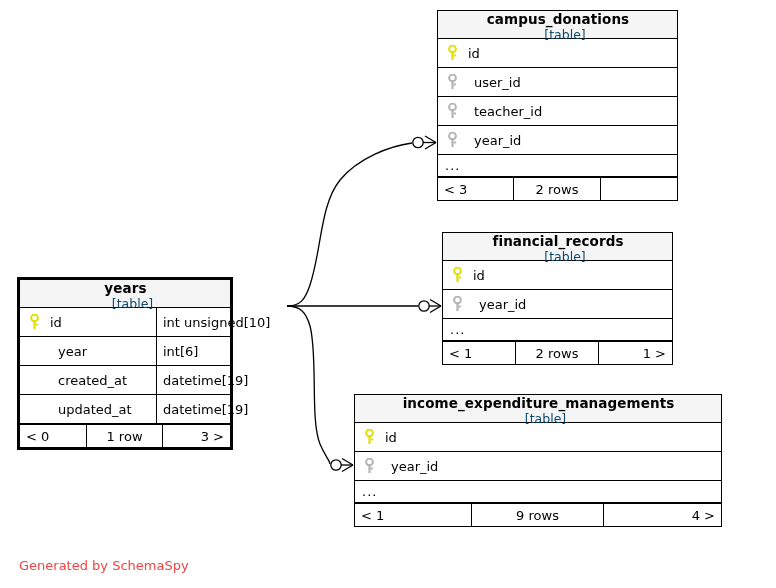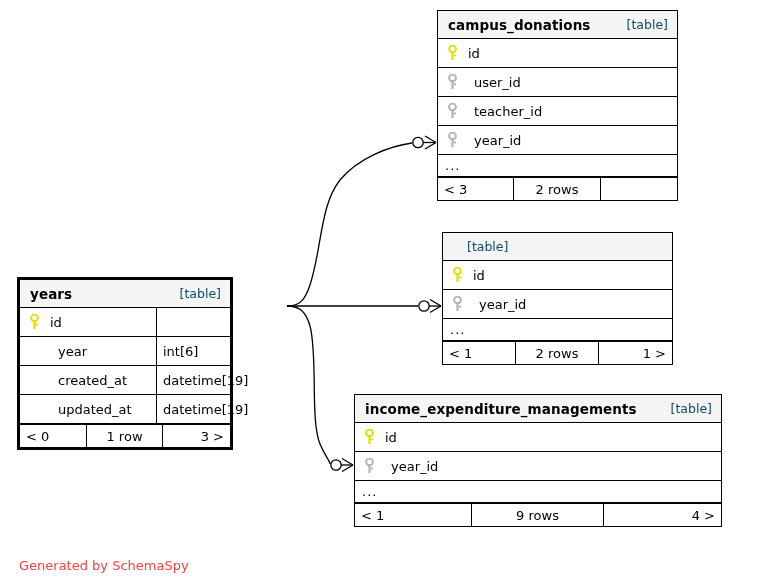--- a/index.html
+++ b/index.html
@@ -58,20 +58,21 @@
 
   .tbl-title {
     background: #f5f5f5;
     border-bottom: 1px solid #000000;
     box-sizing: border-box;
     display: flex;
     align-items: center;
     justify-content: space-between;
     padding: 0 9px 0 10px;
     height: 28px;
+    flex-direction: column;
   }
   .tbl-title .tname {
     font-weight: bold;
     font-size: 13.5px;
     letter-spacing: 0.1px;
     white-space: nowrap;
   }
   .tbl-title .ttag {
     font-size: 12.5px;
     color: #0c4a6e;
@@ -222,20 +223,21 @@
       <div class="col-name has-split">
         <span class="keyicon">
           <svg width="9" height="16" viewBox="0 0 9 16">
               <circle cx="4.5" cy="4" r="3.4" fill="none" stroke="#e0e000" stroke-width="2"></circle>
               <rect x="3.4" y="6" width="2.2" height="9" fill="#e0e000"></rect>
               <rect x="5.6" y="9.5" width="2.4" height="1.9" fill="#e0e000"></rect>
             </svg>
         </span>
         <span class="col-label">id</span>
       </div>
+      <div class="col-type">int unsigned[10]</div>
     </div>
 
     <div class="col-row noicon">
       <div class="col-name has-split">
         <span class="keyicon blank"></span>
         <span class="col-label">year</span>
       </div>
       <div class="col-type">int[6]</div>
     </div>
 
@@ -324,20 +326,21 @@
 
     <div class="foot-row">
       <div class="foot-cell foot-left">&lt; 3</div>
       <div class="foot-cell foot-center">2 rows</div>
       <div class="foot-cell foot-right"></div>
     </div>
   </div>
 
   <div class="table-node" id="node-financial_records">
     <div class="tbl-title">
+      <span class="tname">financial_records</span>
       <span class="ttag">[table]</span>
     </div>
 
     <div class="col-row">
       <div class="col-name">
         <span class="keyicon">
           <svg width="9" height="16" viewBox="0 0 9 16">
               <circle cx="4.5" cy="4" r="3.4" fill="none" stroke="#e0e000" stroke-width="2"></circle>
               <rect x="3.4" y="6" width="2.2" height="9" fill="#e0e000"></rect>
               <rect x="5.6" y="9.5" width="2.4" height="1.9" fill="#e0e000"></rect>

